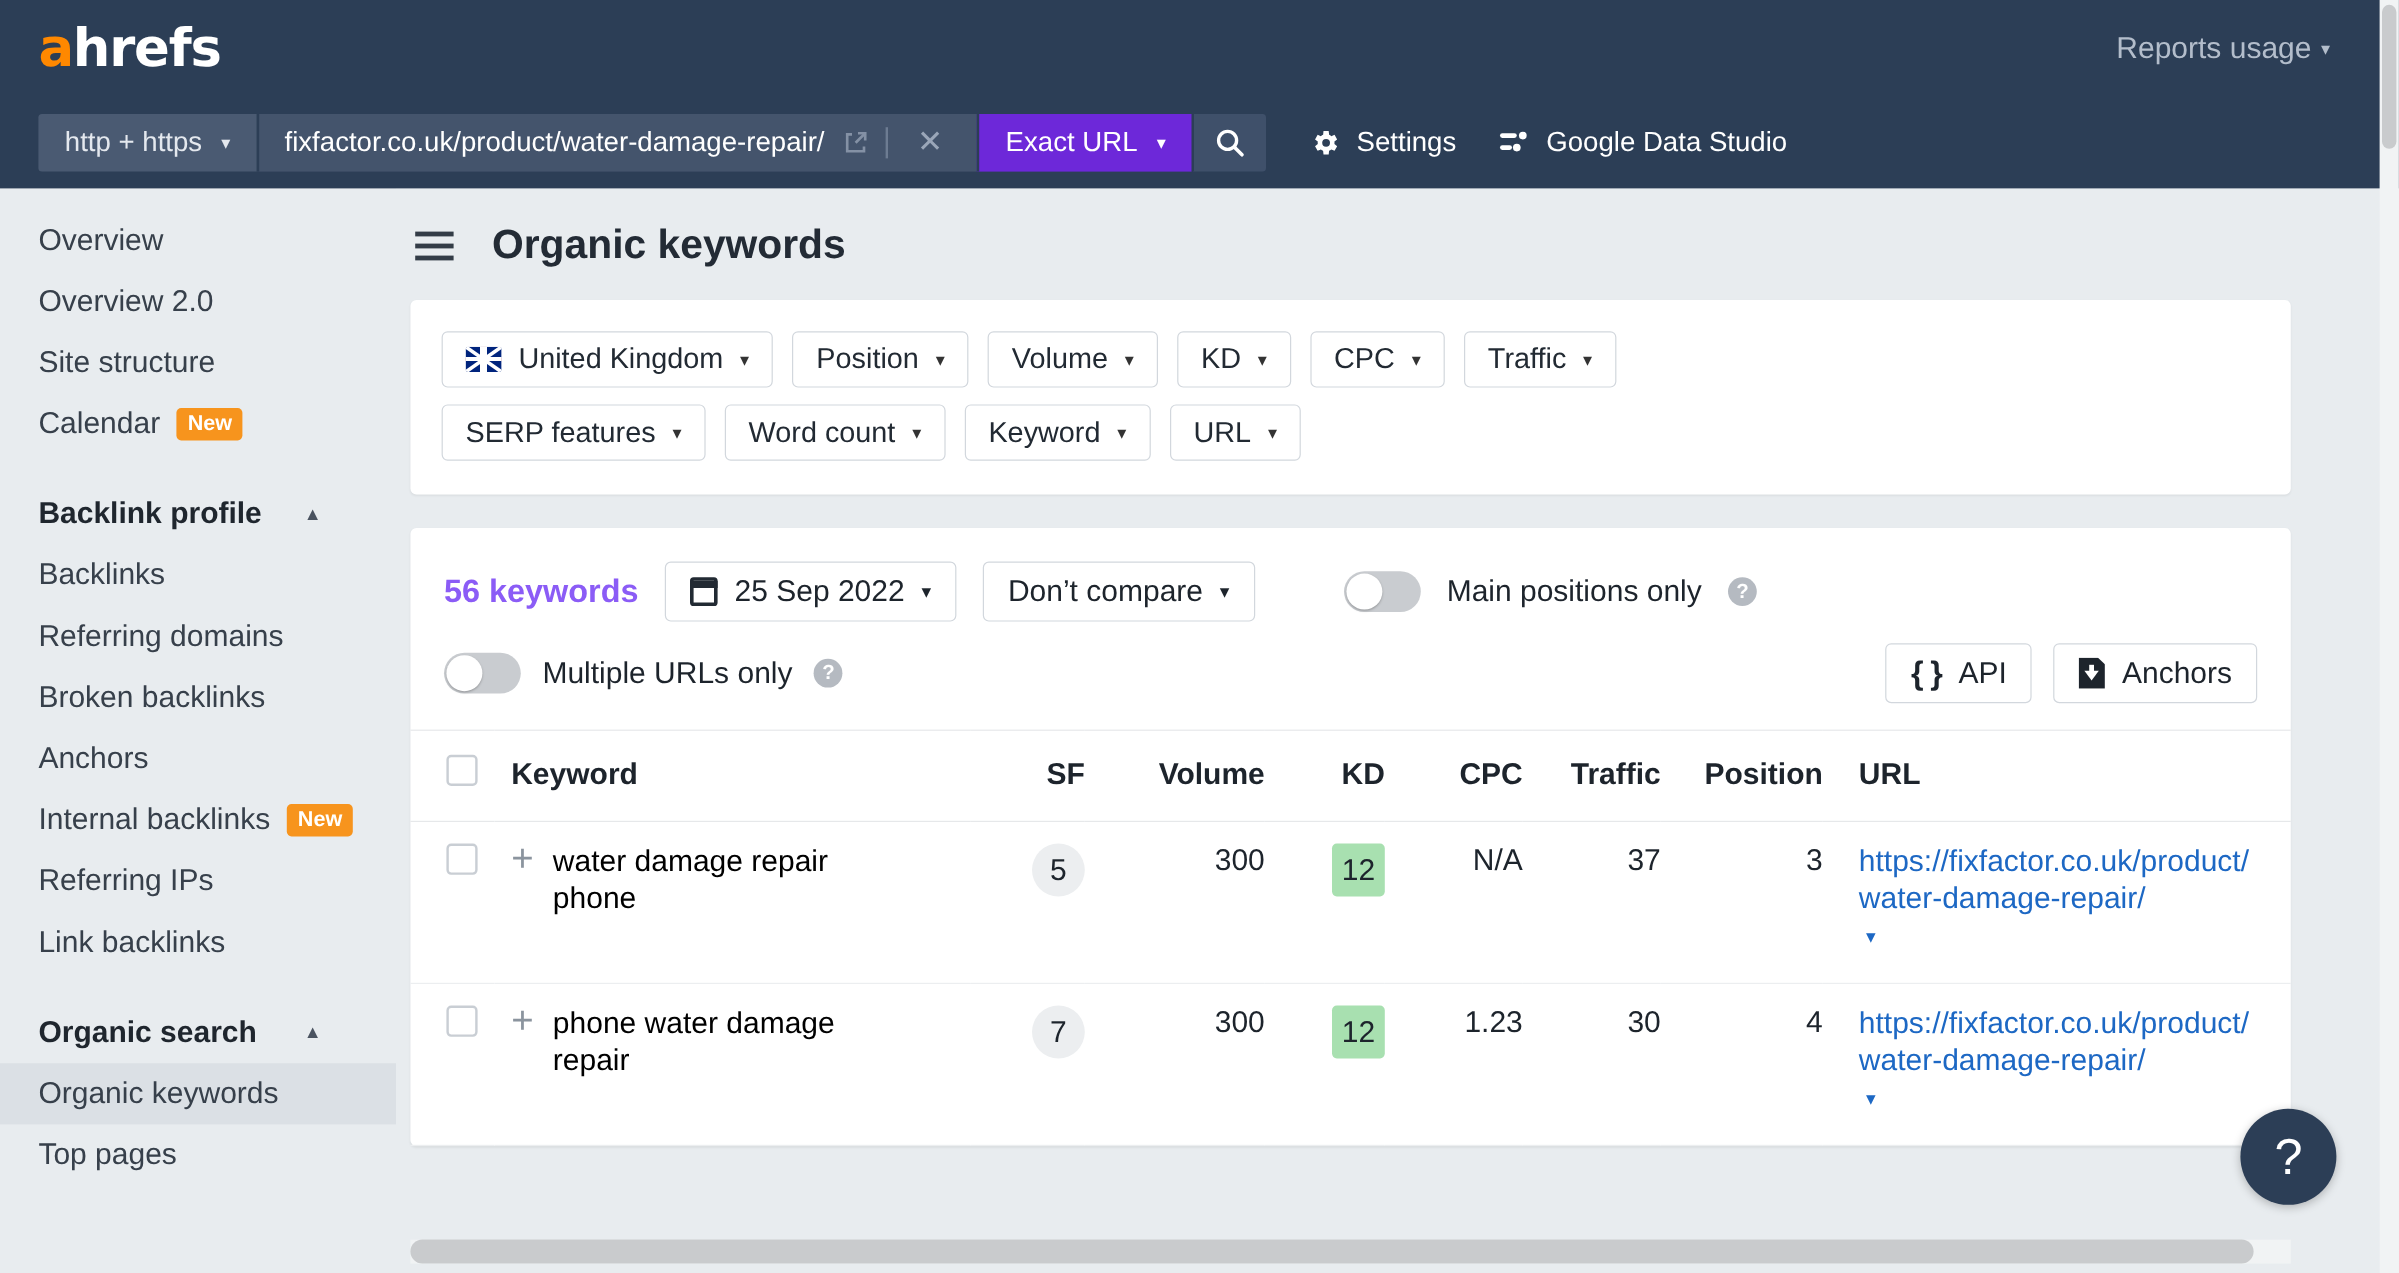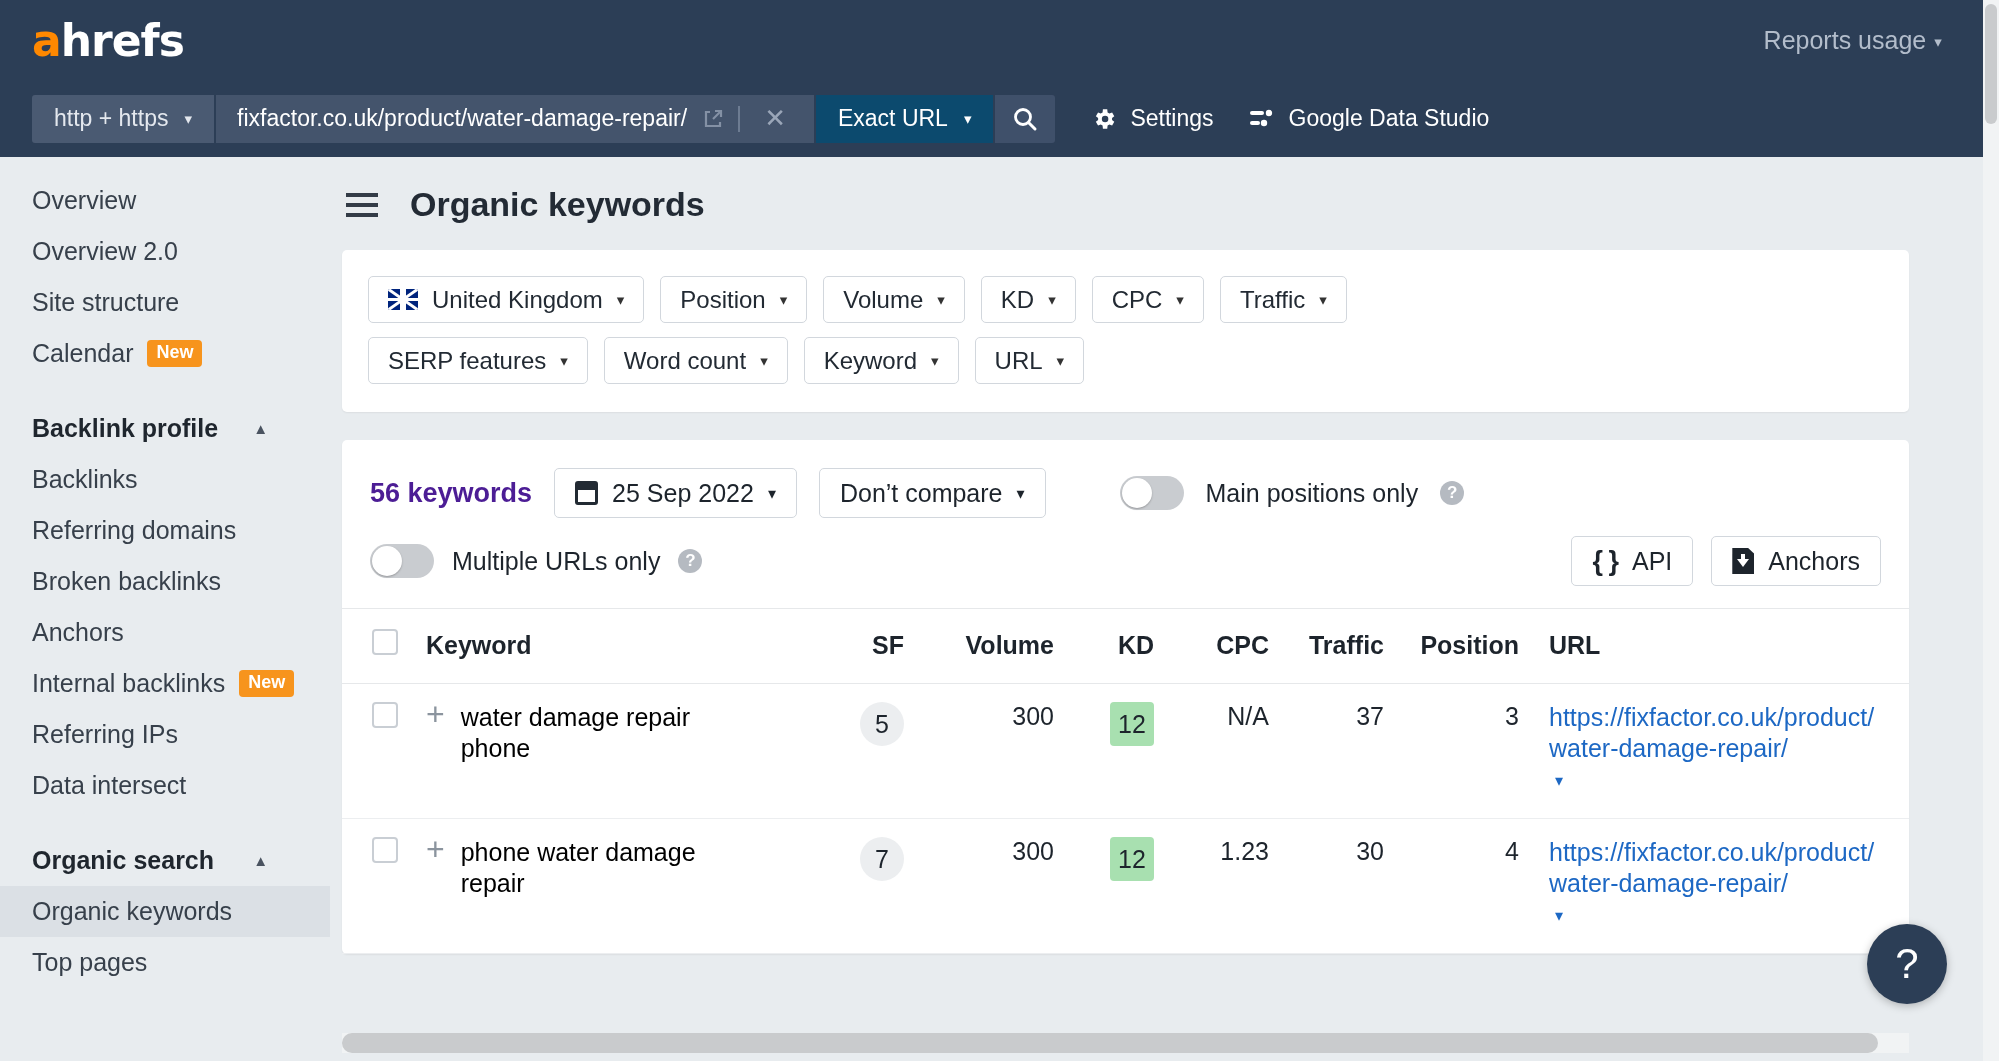--- a/index.html
+++ b/index.html
@@ -93,21 +93,21 @@
     border-left: 2px solid #2c3e56;
     cursor: text;
     text-align: center;
   }
   .url-text { flex: 1; white-space: nowrap; }
   .ext-icon { width: 22px; height: 22px; position: relative; opacity: .75; }
   .ext-icon svg { display: block; }
   .divider-v { width: 2px; height: 26px; background: #6d7c92; }
   .clear-x { font-size: 26px; color: #9aa6b8; cursor: pointer; padding: 0 10px; }
   .match-select {
-    background: #0c4a6e;
+    background: #6d28d9;
     color: #ffffff;
     font-size: 23px;
     display: flex; align-items: center;
     gap: 16px;
     padding: 0 22px;
     border-left: 2px solid #2c3e56;
     cursor: pointer;
     white-space: nowrap;
   }
   .search-btn {
@@ -230,21 +230,21 @@
     transform: rotate(35deg);
   }
   .flag::after { transform: rotate(-35deg); }
 
   
   .card2 { margin-top: 28px; }
   .toolbar {
     padding: 28px 28px 22px 28px;
   }
   .tb-row1 { display: flex; align-items: center; gap: 22px; }
-  .kw-count { font-size: 27px; font-weight: bold; color: #4c1d95; white-space: nowrap; }
+  .kw-count { font-size: 27px; font-weight: bold; color: #8b5cf6; white-space: nowrap; }
   .btn-outline {
     border: 1px solid #d2d7dd;
     border-radius: 5px;
     background: #fff;
     height: 50px;
     display: flex; align-items: center; gap: 14px;
     padding: 0 20px;
     font-size: 25px;
     color: #1d242c;
     cursor: pointer;
@@ -530,21 +530,21 @@
         <span>Anchors</span>
       </div>
     <div class="side-item">
       <span>Internal backlinks</span>
       <span class="badge-new">New</span>
     </div>
     <div class="side-item">
         <span>Referring IPs</span>
       </div>
     <div class="side-item">
-        <span>Data intersect</span>
+        <span>Link backlinks</span>
       </div>
 
     <div class="side-head">
       <span>Organic search</span>
       <span class="tri-up" style="margin-right:40px">▲</span>
     </div>
     <div class="side-item selected">
         <span>Organic keywords</span>
       </div>
     <div class="side-item">

